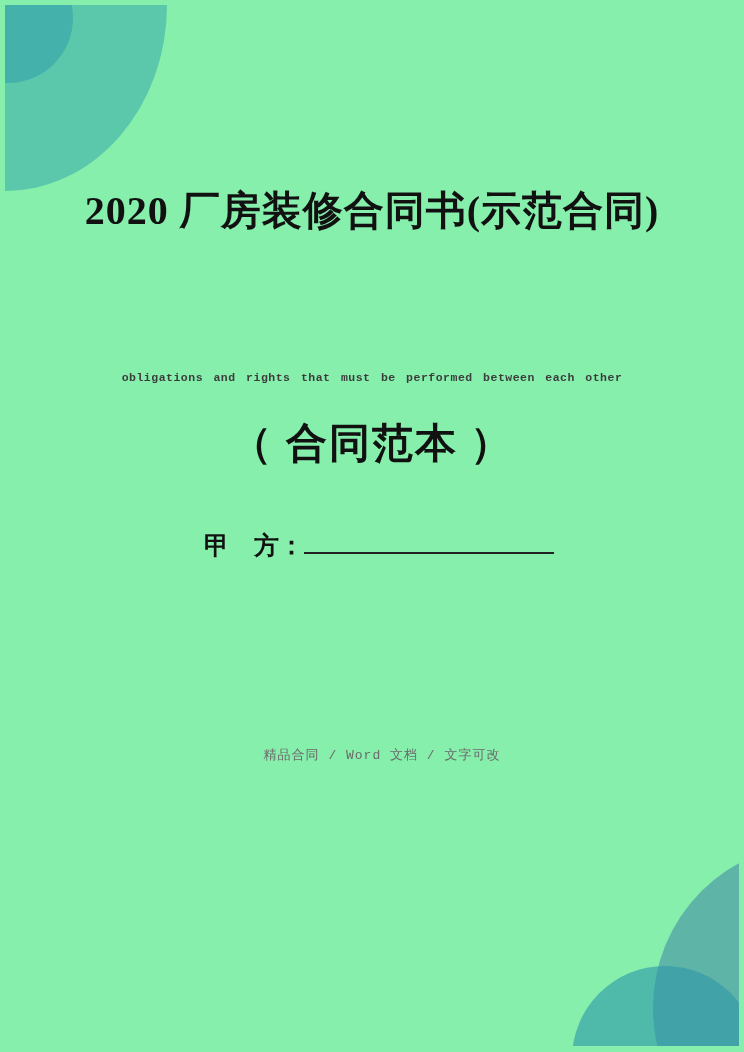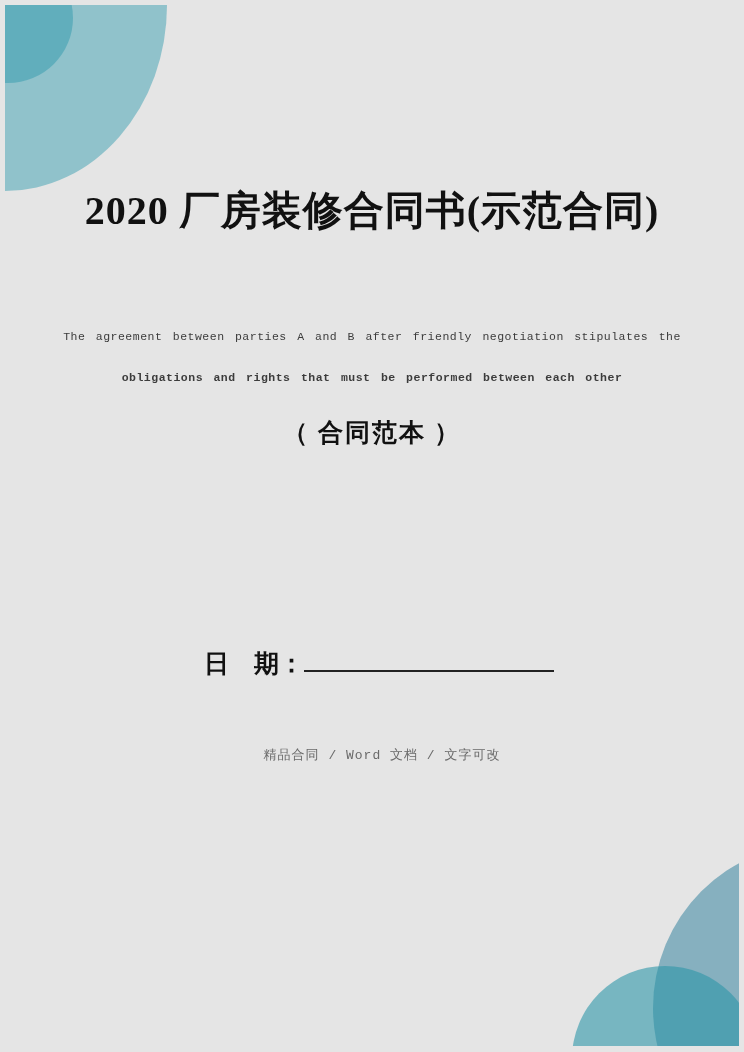--- a/index.html
+++ b/index.html
@@ -5,21 +5,21 @@
   html, body {
     margin: 0;
     padding: 0;
     background: #ffffff;
   }
   .page {
     position: relative;
     width: 744px;
     height: 1052px;
     margin: 0 auto;
-    background: #e5e5e5;
+    background: #86efac;
     overflow: hidden;
     font-family: "Liberation Serif", "DejaVu Serif", serif;
   }
   
   .deco {
     position: absolute;
     top: 5px; left: 5px; right: 5px; bottom: 6px;
     overflow: hidden;
     pointer-events: none;
   }
@@ -69,21 +69,21 @@
     color: #3c3c3c;
     letter-spacing: 0.5px;
     word-spacing: 3px;
   }
   .subtitle.line1 { top: 330px; }
   .subtitle.line2 { top: 371px; font-weight: bold; }
   .banner {
     position: absolute;
     top: 416px; left: 0; right: 0;
     text-align: center;
-    font-size: 25px;
+    font-size: 41px;
     font-weight: 700;
     color: #111111;
     letter-spacing: 2px;
   }
   .field-row {
     position: absolute;
     left: 204px;
     height: 34px;
     white-space: nowrap;
   }
@@ -122,24 +122,23 @@
     <div class="blob blob-tl-small"></div>
   </div>
 
   <div class="deco">
     <div class="blob blob-br-upper"></div>
     <div class="blob blob-br-lower"></div>
   </div>
 
   <h1 class="doc-title">2020 厂房装修合同书(示范合同)</h1>
 
-  <p class="subtitle line1">The agreement between parties A and B after friendly negotiation stipulates the</p>
   <p class="subtitle line2">obligations and rights that must be performed between each other</p>
 
   <div class="banner">（ 合同范本 ）</div>
 
-  <div class="field-row row-3">
-    <span class="field-label">日　期：</span><span class="field-blank"></span>
+  <div class="field-row row-1">
+    <span class="field-label">甲　方：</span><span class="field-blank"></span>
   </div>
 
   <div class="doc-footer">精品合同 / Word 文档 / 文字可改</div>
 
 </div>
 
 </body></html>

